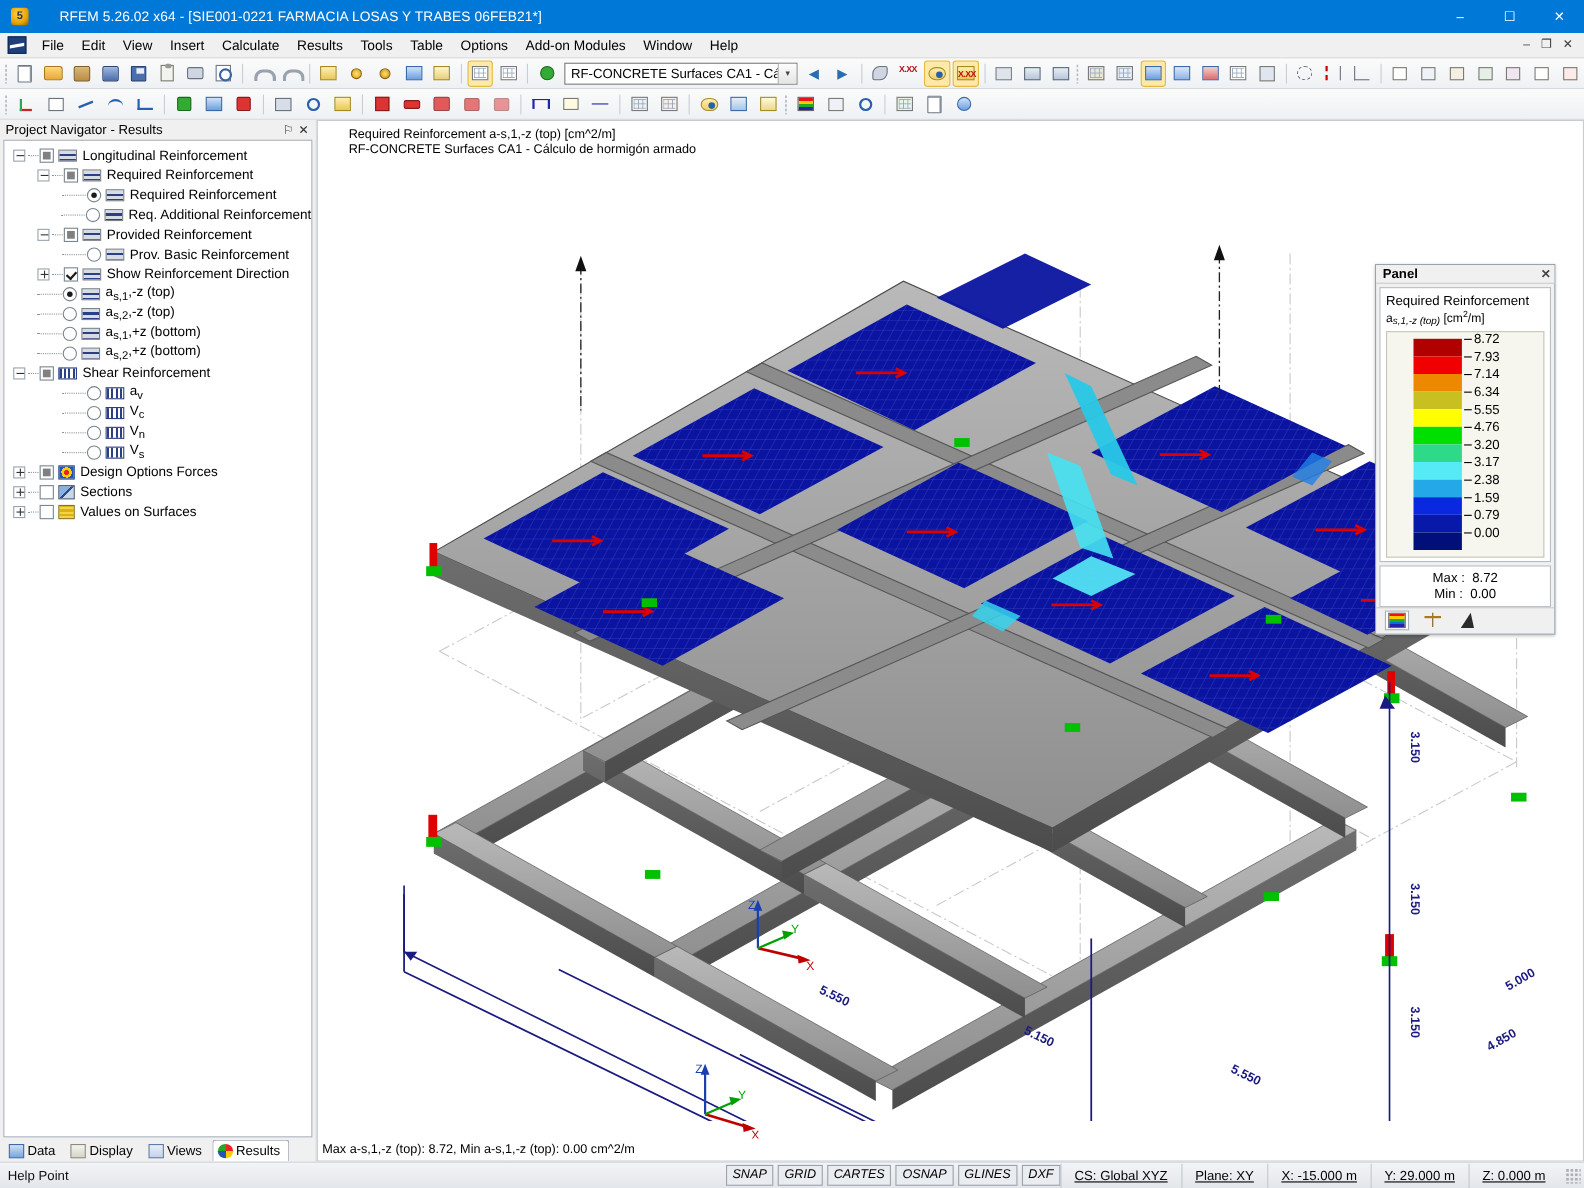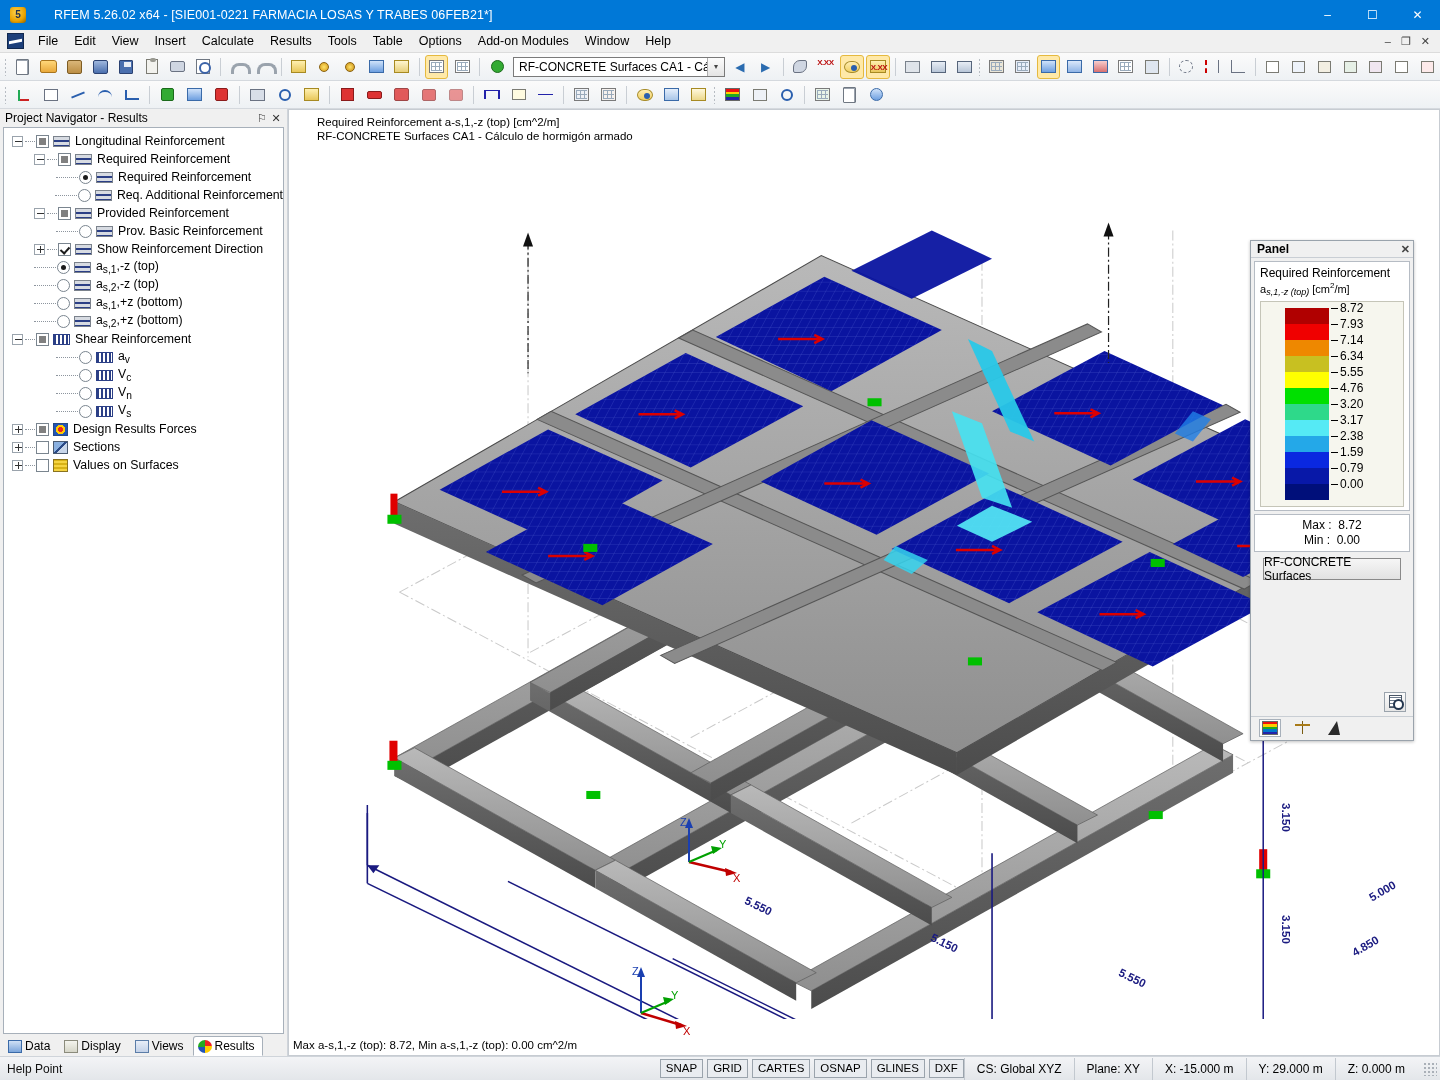--- a/index.html
+++ b/index.html
@@ -242,23 +242,23 @@
   .pt-scale::before { content: ""; position: absolute; left: 8px; top: 0; width: 1px; height: 13px; background: #7a5c12; }
   .pt-scale::after { content: ""; position: absolute; left: 1px; top: 3px; width: 15px; height: 2px; background: #a87a18; }
   .pt-tri { width: 0; height: 0; border-left: 9px solid transparent; border-right: 3px solid transparent; border-bottom: 14px solid #2b2b2b; }
   .statusbar {
     height: 24px; flex: 0 0 24px; background: linear-gradient(#f3f4f6,#e3e6ea);
     display: flex; align-items: center; border-top: 1px solid #cfd4da; font-size: 12px;
   }
   .sb-left { padding-left: 7px; color: #111; }
   .sb-toggles { margin-left: auto; display: flex; gap: 4px; }
   .sb-tog {
-    border: 1px solid #9aa3ac; background: #e9ecf0; padding: 1px 5px; font-size: 11.5px; line-height: 15px;
-  }
-  .sb-fields { display: flex; align-items: flex-end; }
+    border: 1px solid #9aa3ac; background: #e9ecf0; padding: 1px 5px; font-size: 11.5px; line-height: 15px; font-style: italic;
+  }
+  .sb-fields { display: flex; align-items: flex-end; text-decoration: underline; }
   .sb-field { border-left: 1px solid #c2c8cf; padding: 0 12px; white-space: nowrap; line-height: 22px; }
   .sb-grip { width: 14px; height: 14px; margin: 0 3px 0 6px;
     background-image: radial-gradient(#aab0b8 40%, transparent 42%); background-size: 4px 4px; }
 </style>
 </head>
 <body>
 
 <div class="app">
 
   <div class="titlebar">
@@ -675,21 +675,21 @@
             <span class="radio"></span>
             <span class="hatch"></span>
             <span>V<sub>s</sub></span>
           </div>
           <div class="tnode">
             <span class="indent" style="width: 8px;"></span>
             <span class="expander plus"></span>
             <span class="dots"></span>
             <span class="cbox filled"></span>
             <span class="ico-dif"></span>
-            <span>Design Results Forces</span>
+            <span>Design Options Forces</span>
           </div>
           <div class="tnode">
             <span class="indent" style="width: 8px;"></span>
             <span class="expander plus"></span>
             <span class="dots"></span>
             <span class="cbox"></span>
             <span class="ico-sec"></span>
             <span>Sections</span>
           </div>
           <div class="tnode">
@@ -1041,26 +1041,20 @@
                 <div class="lg-val" style="top: 160px;">0.79</div>
                 <div class="lg-tick" style="top: 176px;"></div>
                 <div class="lg-val" style="top: 176px;">0.00</div>
               </div>
           </div>
         </div>
         <div class="minmax">
           <div><span>Max :</span>&nbsp;&nbsp;<span>8.72</span></div>
           <div><span>Min :</span>&nbsp;&nbsp;<span>0.00</span></div>
         </div>
-        <div class="panel-btnarea">
-          <div class="panel-btn">RF-CONCRETE Surfaces</div>
-          <div class="zoom-btn">
-              <span class="zb-ic"></span>
-            </div>
-        </div>
         <div class="panel-tabs">
           <div class="ptab sel">
               <span class="pt-colors"></span>
             </div>
           <div class="ptab">
               <span class="pt-scale"></span>
             </div>
           <div class="ptab">
               <span class="pt-tri"></span>
             </div>

